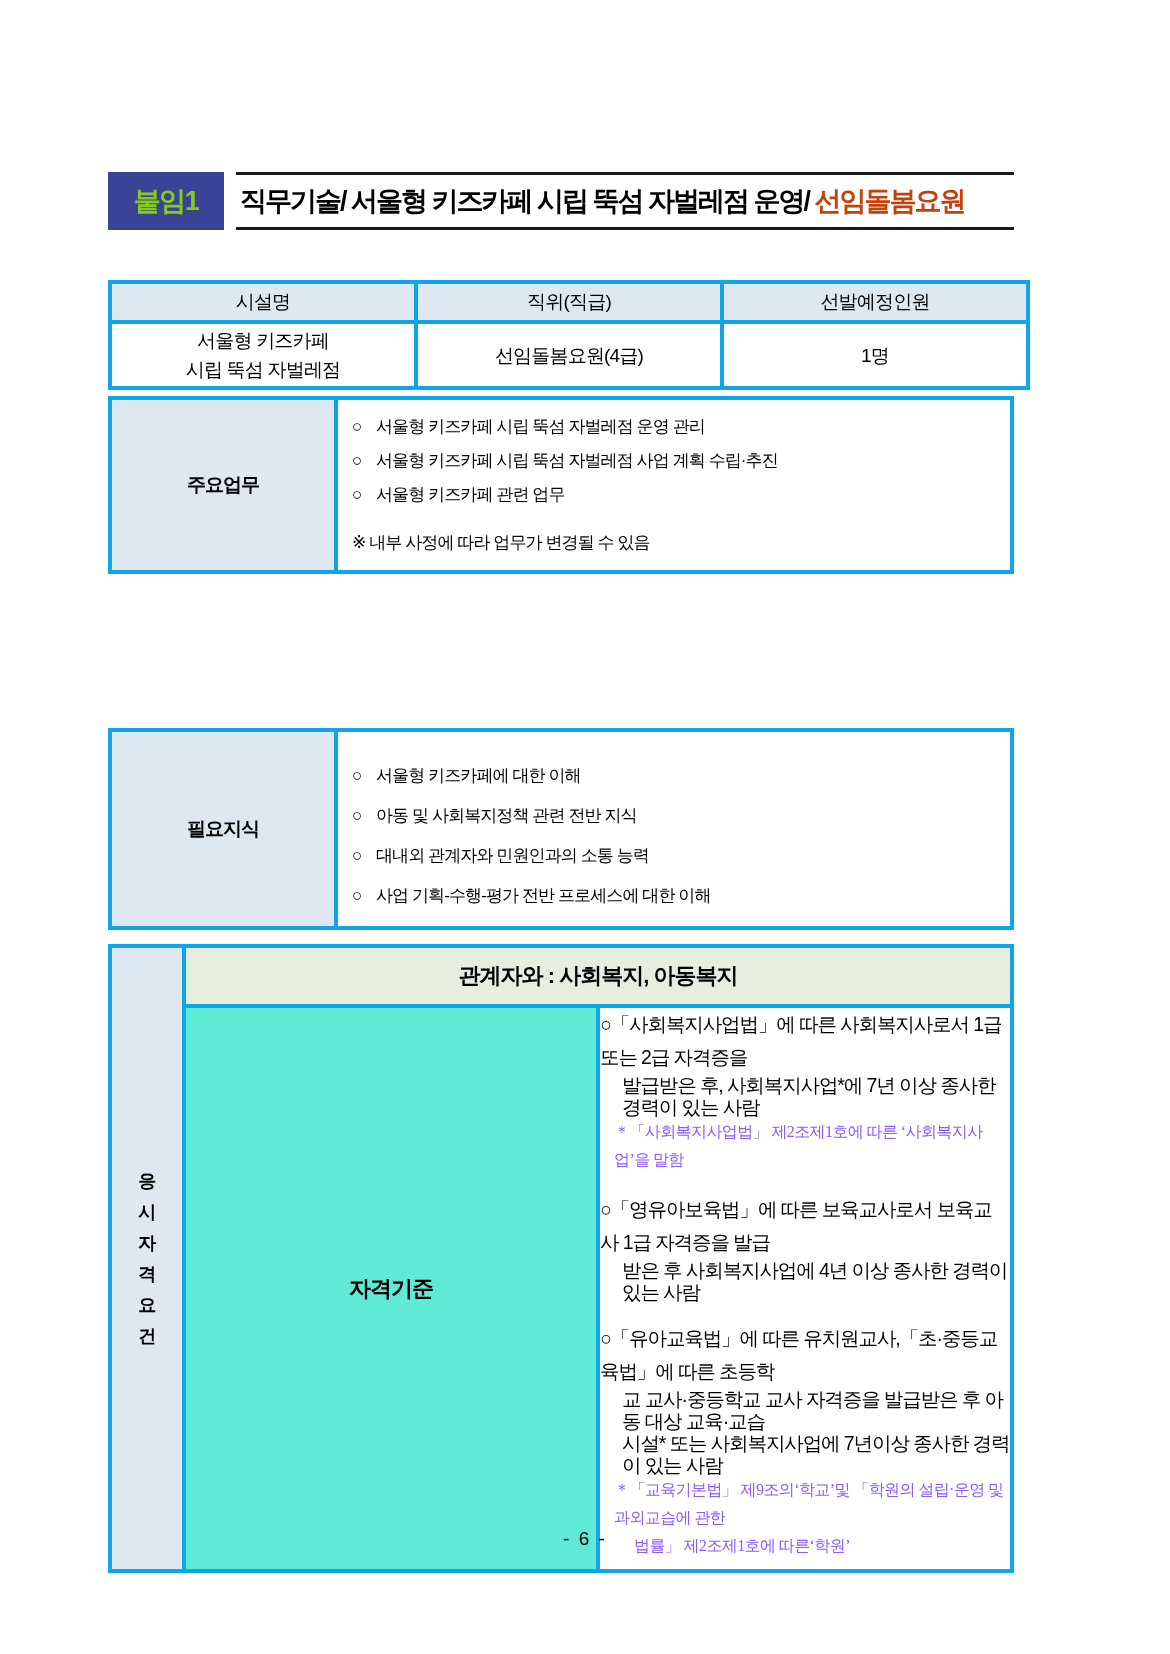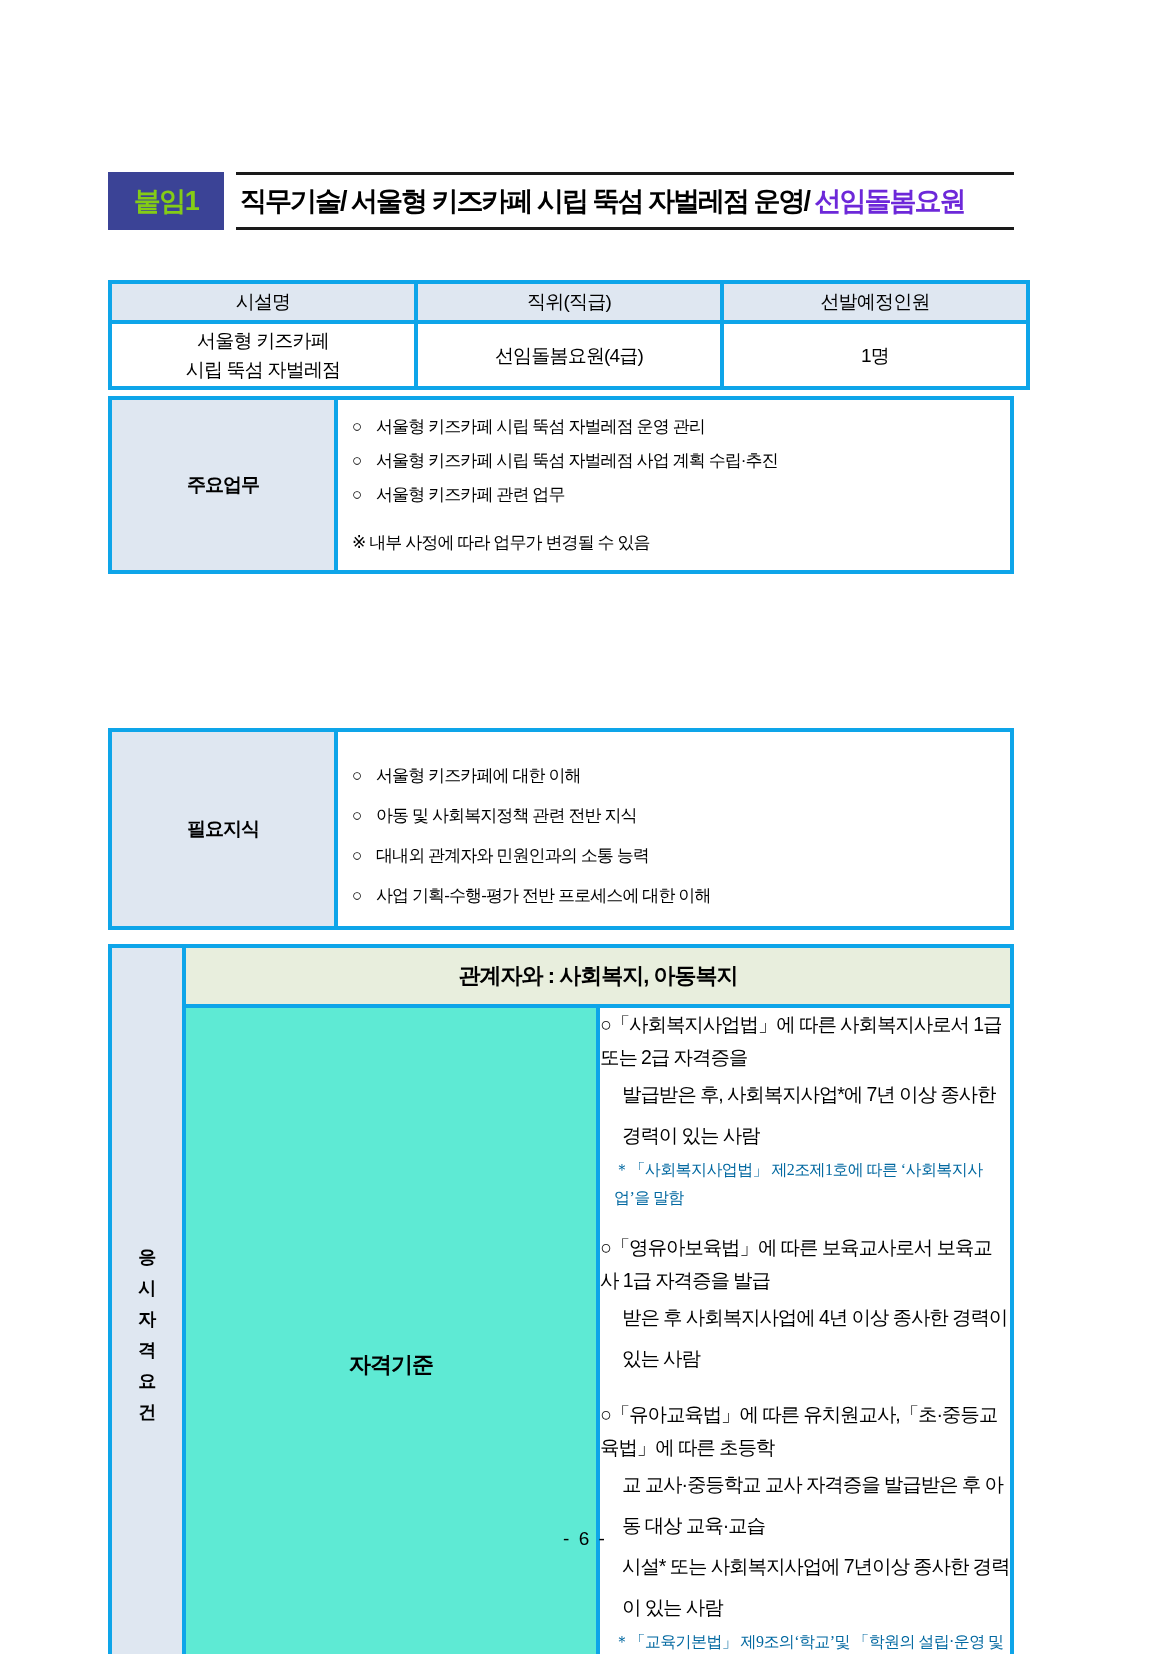--- a/index.html
+++ b/index.html
@@ -58,21 +58,21 @@
     box-sizing: border-box;
   }
   .title-text {
     font-size: 27px;
     font-weight: bold;
     letter-spacing: -2.0px;
     white-space: nowrap;
     padding-left: 4px;
   }
   .title-text .hl {
-    color: #6d28d9;
+    color: #c2410c;
   }
 
   
   table.doc {
     border-collapse: collapse;
     table-layout: fixed;
     width: 906px;
   }
   table.doc td, table.doc th {
     border: 4px solid #0ea5e9;
@@ -180,30 +180,30 @@
   .qitem {
     margin-bottom: 9px;
   }
   .qitem .l1 {
     display: block;
     line-height: 33px;
     text-indent: 0;
   }
   .qitem .l2 {
     display: block;
-    line-height: 41px;
+    line-height: 22px;
     padding-left: 22px;
   }
   .qfoot {
     display: block;
     font-size: 16px;
     letter-spacing: -0.6px;
     line-height: 28px;
     padding-left: 14px;
-    color: #0369a1;
+    color: #8b5cf6;
     font-family: "Liberation Serif", "DejaVu Serif", serif;
   }
   .qfoot.ind {
     padding-left: 34px;
   }
   .gap { height: 10px; }
 
   
   .page-num {
     position: absolute;

